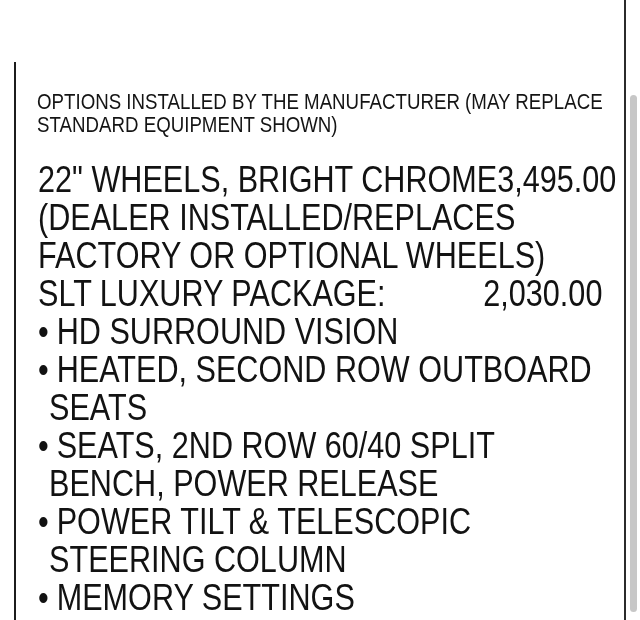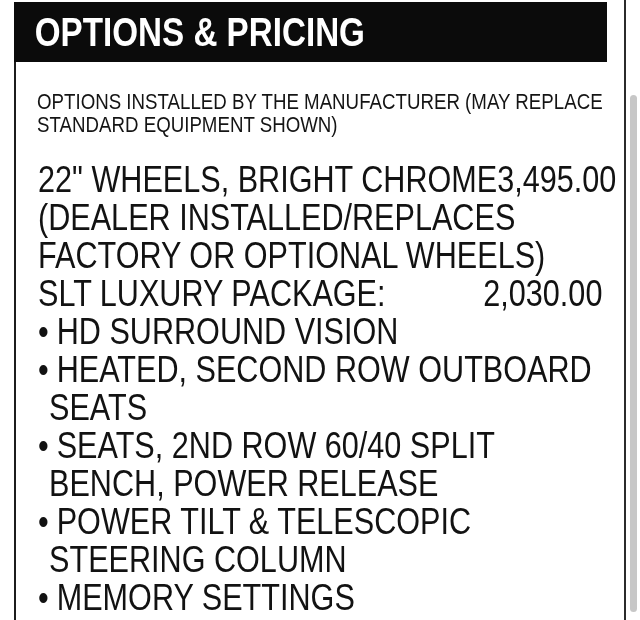--- a/index.html
+++ b/index.html
@@ -85,23 +85,20 @@
     width: 7px; height: 517px;
     background: #c7c7c7;
     border-radius: 4px;
   }
 </style>
 </head>
 <body>
 
 <div class="page">
 
-  <div class="header-bar">
-    <div class="header-title">OPTIONS &amp; PRICING</div>
-  </div>
 
   <div class="content-left-border"></div>
 
   <div class="intro">
     <div>OPTIONS INSTALLED BY THE MANUFACTURER (MAY REPLACE</div>
     <div>STANDARD EQUIPMENT SHOWN)</div>
   </div>
 
   <div class="options-list">
     <div class="opt-row">

